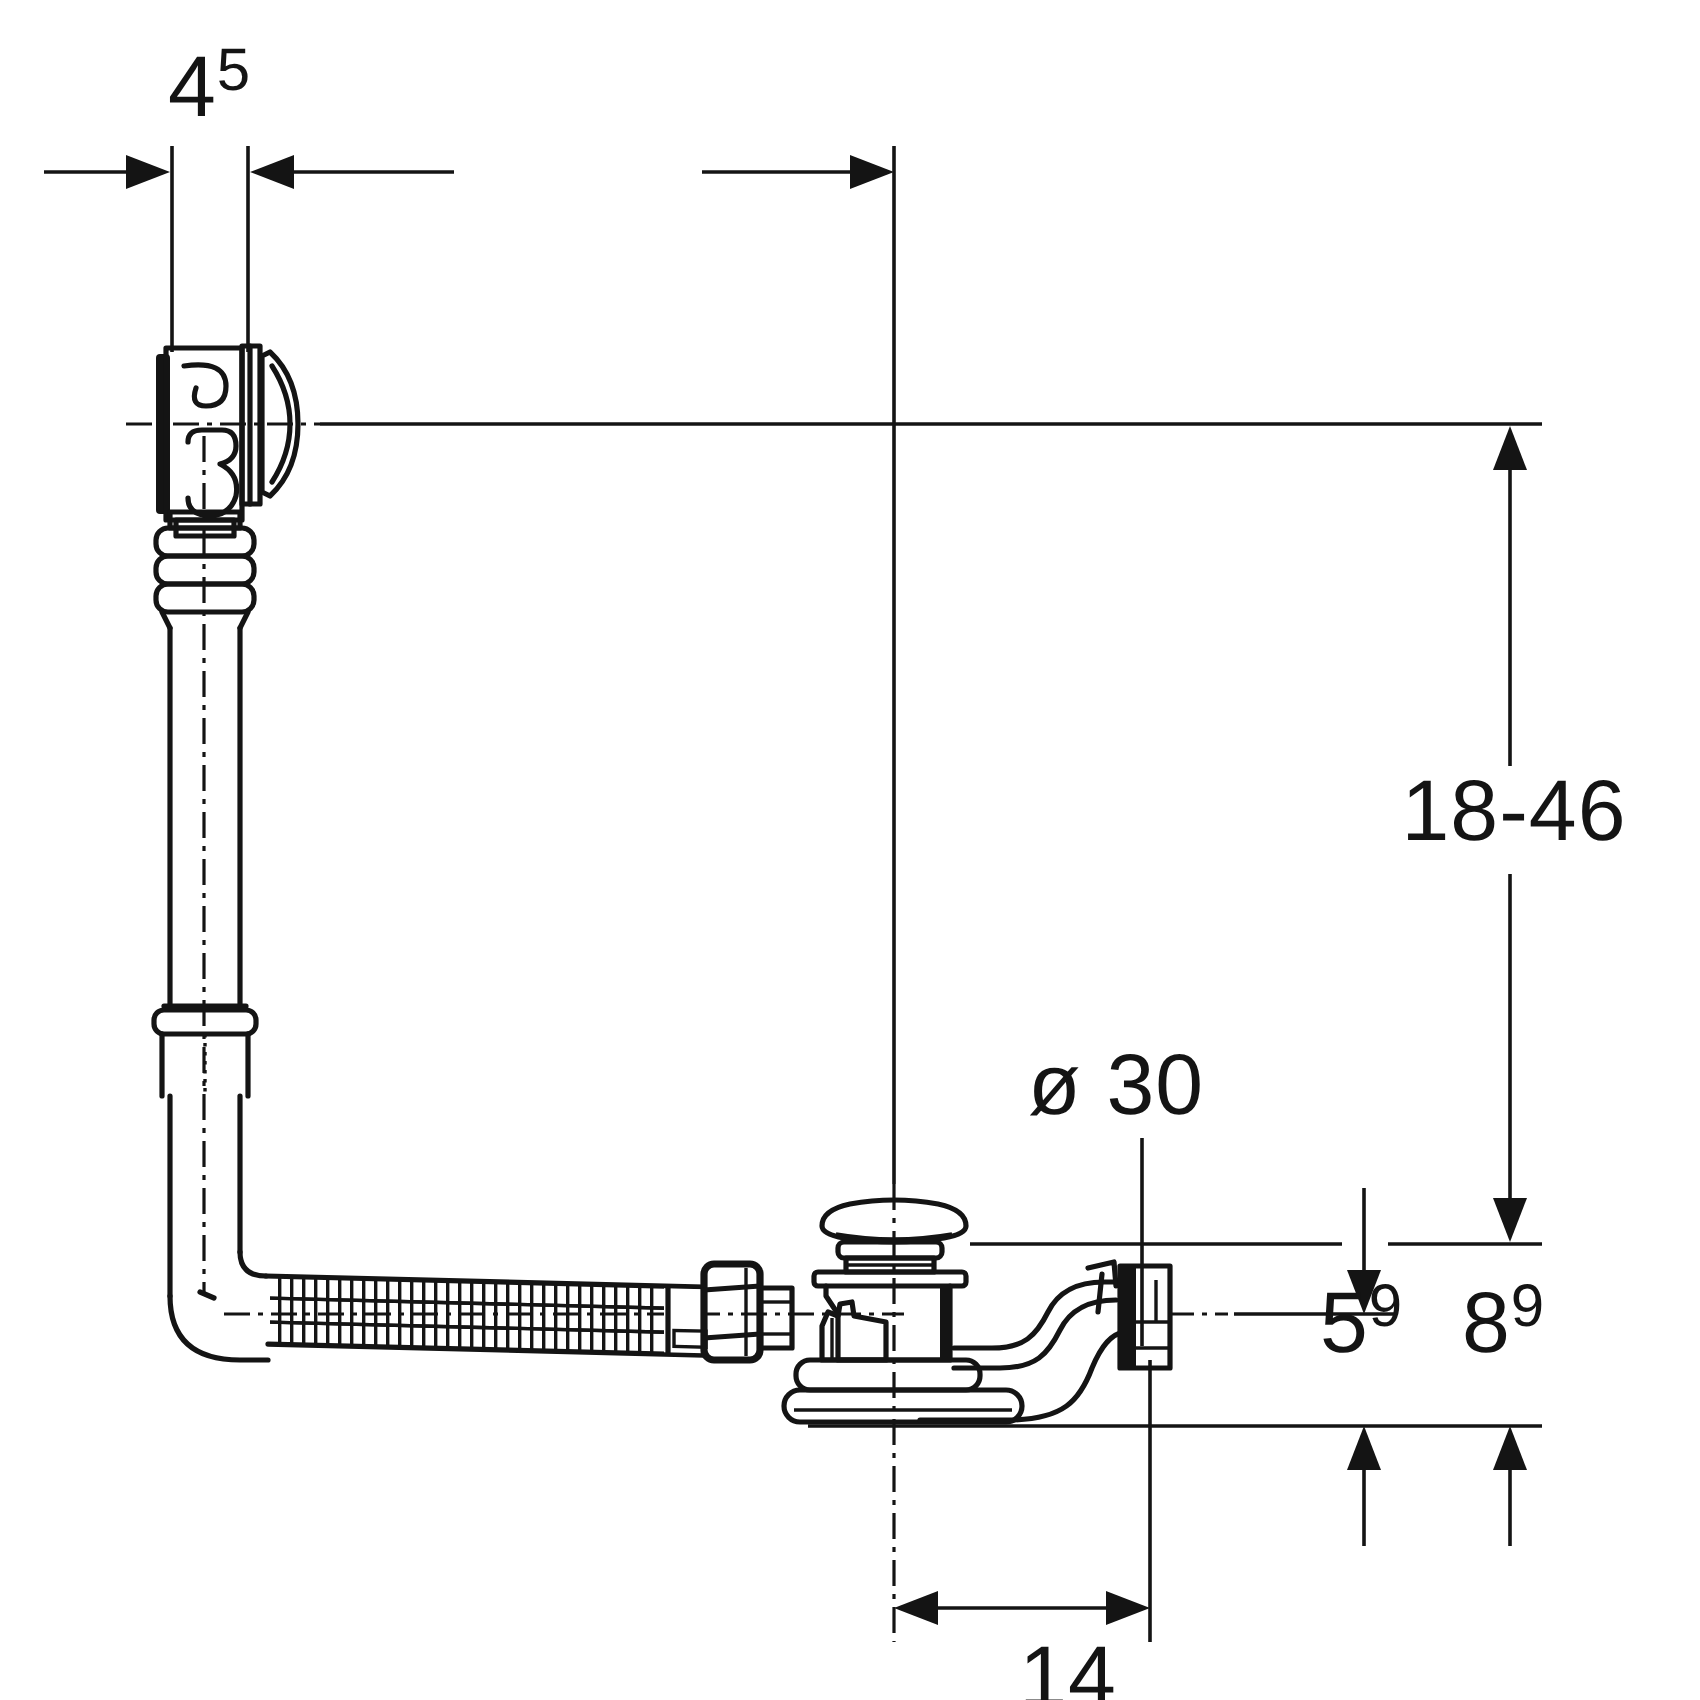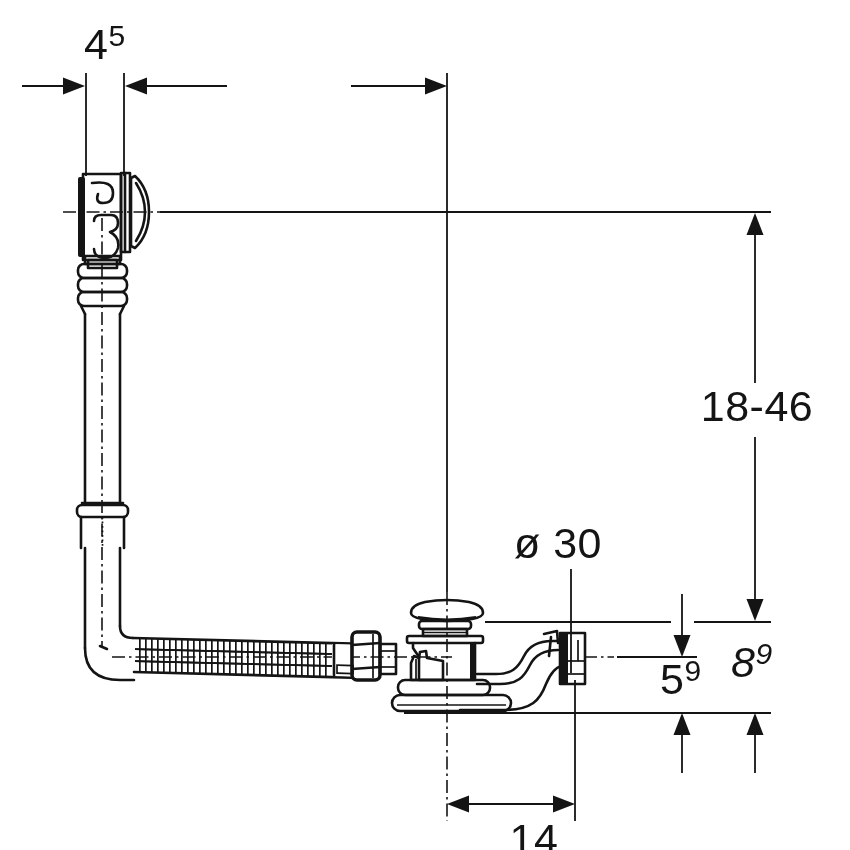--- a/index.html
+++ b/index.html
@@ -213,19 +213,19 @@
   </g>
 </svg>
 
 <div class="dim-label" style="left:84px;top:6px;"><span>4</span><span class="sup">5</span></div>
 
 
 <div class="dim-label centered" style="left:757px;top:368px;"><span>18-46</span></div>
 
 <div class="dim-label centered" style="left:558px;top:505px;"><span>ø 30</span></div>
 
-<div class="dim-label" style="left:731px;top:624px;font-style:italic;"><span>8</span><span class="sup">9</span></div>
-
-<div class="dim-label" style="left:660px;top:641px;"><span>5</span><span class="sup">9</span></div>
+<div class="dim-label" style="left:731px;top:624px;"><span>8</span><span class="sup">9</span></div>
+
+<div class="dim-label" style="left:660px;top:624px;"><span>5</span><span class="sup">9</span></div>
 
 <div class="dim-label centered" style="left:534px;top:801px;"><span>14</span></div>
 
 </div>
 
 </body></html>

